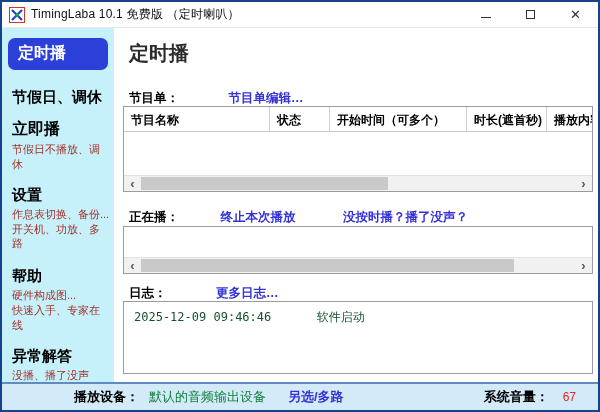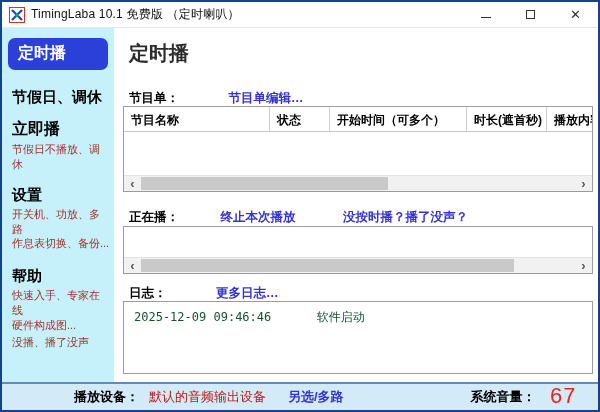--- a/index.html
+++ b/index.html
@@ -76,26 +76,26 @@
   .log-time { font-family:"DejaVu Sans Mono", monospace; }
   .log-msg { margin-left:42px; }
   
   .statusbar {
     position:absolute; left:0; right:0; bottom:0; height:28px;
     background:#d3eaf8; border-top:2px solid #5e8cc0;
     display:flex; align-items:center; font-size:13px;justify-content:space-between;
   }
   .statusbar .row-label { font-size:13px; }
   .sb-devlabel { margin-left:72px; }
-  .sb-devvalue { margin-left:10px; color:#b91c1c; }
+  .sb-devvalue { margin-left:10px; color:#15803d; }
   .sb-devlink { margin-left:22px; font-size:13px; }
   .sb-vollabel { margin-left:auto; }
   .sb-volvalue {
-    color:#e8251f; font-size:22px; margin:0 22px 0 14px;
-    font-family:Liberation Mono, monospace;
+    color:#e8251f; font-size:12px; margin:0 22px 0 14px;
+    font-family:Liberation Sans, sans-serif;
   }
 </style>
 </head>
 <body>
 
 <div class="window">
 
   <div class="titlebar">
     <svg class="app-icon" viewBox="0 0 16 16">
       <rect x="0.5" y="0.5" width="15" height="15" fill="#ffffff" stroke="#d93025" stroke-width="1"></rect>
@@ -117,30 +117,31 @@
 
   <div class="sidebar">
     <div class="side-sel">定时播</div>
     <div class="side-label sm" style="margin-top:18px;">节假日、调休</div>
 
     <div class="side-label">立即播</div>
     <div class="side-sub">节假日不播放、调休</div>
 
     <div class="side-label sm" style="margin-top:14px;">设置</div>
     <div class="side-sub">
+      <div>作息表切换、备份...</div>
       <div>开关机、功放、多路</div>
-      <div>作息表切换、备份...</div>
     </div>
 
     <div class="side-label sm" style="margin-top:16px;">帮助</div>
     <div class="side-sub">
+      <div>硬件构成图...</div>
       <div>快速入手、专家在线</div>
-      <div>硬件构成图...</div>
-    </div>
-
+    </div>
+
+    <div class="side-label sm" style="margin-top:14px;">异常解答</div>
     <div class="side-sub">
       <div>没播、播了没声</div>
 
     </div>
   </div>
 
   <div class="main">
     <div class="page-heading">定时播</div>
 
     <div class="playlist-row">

